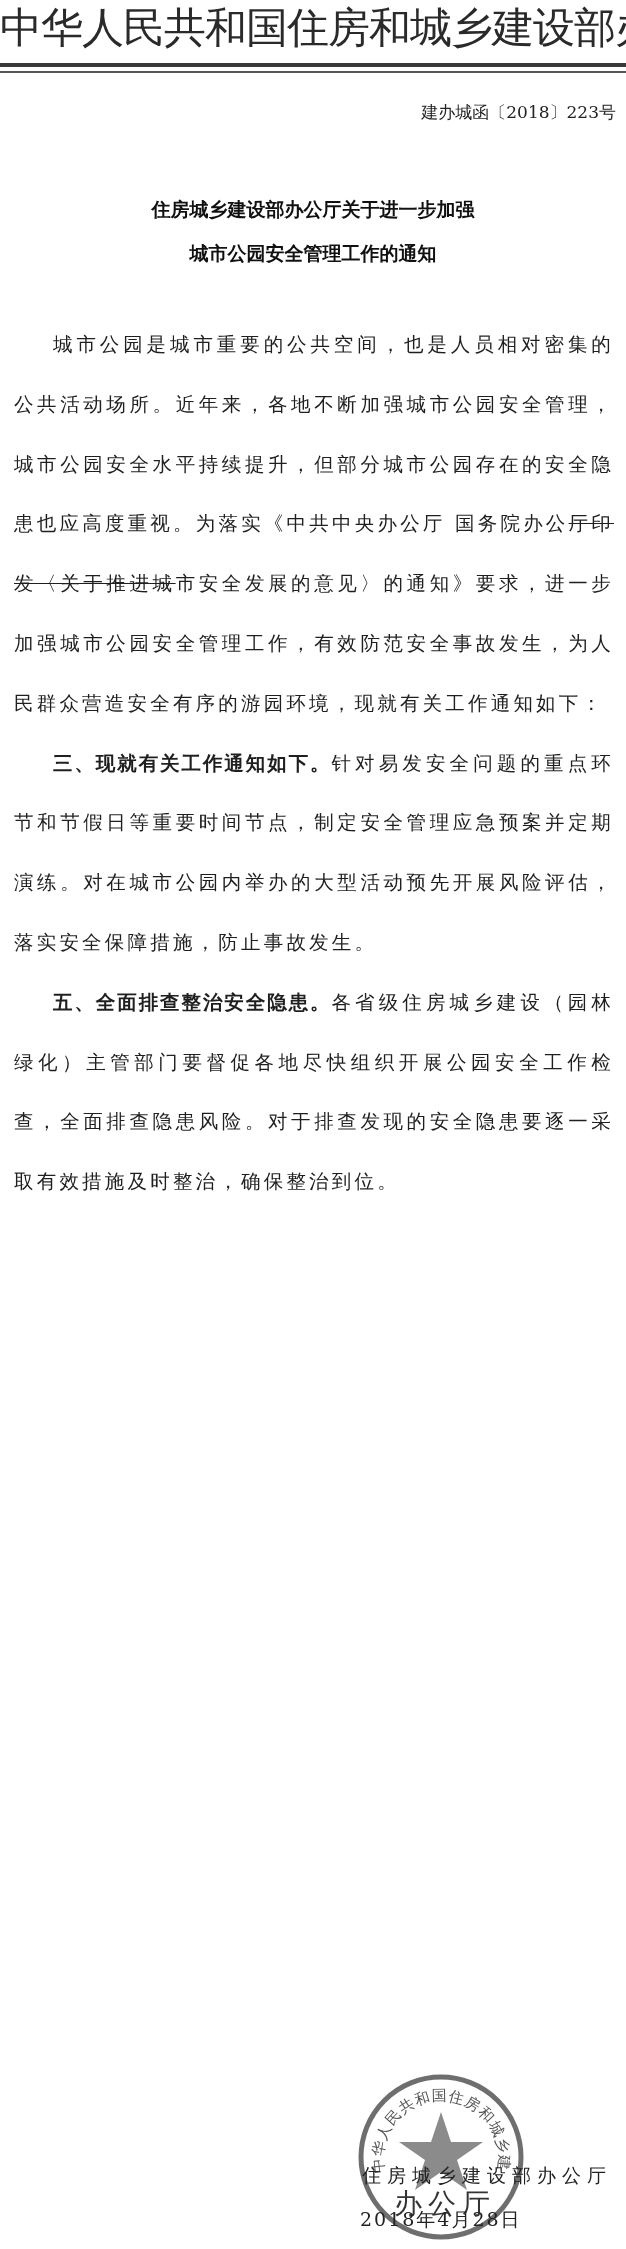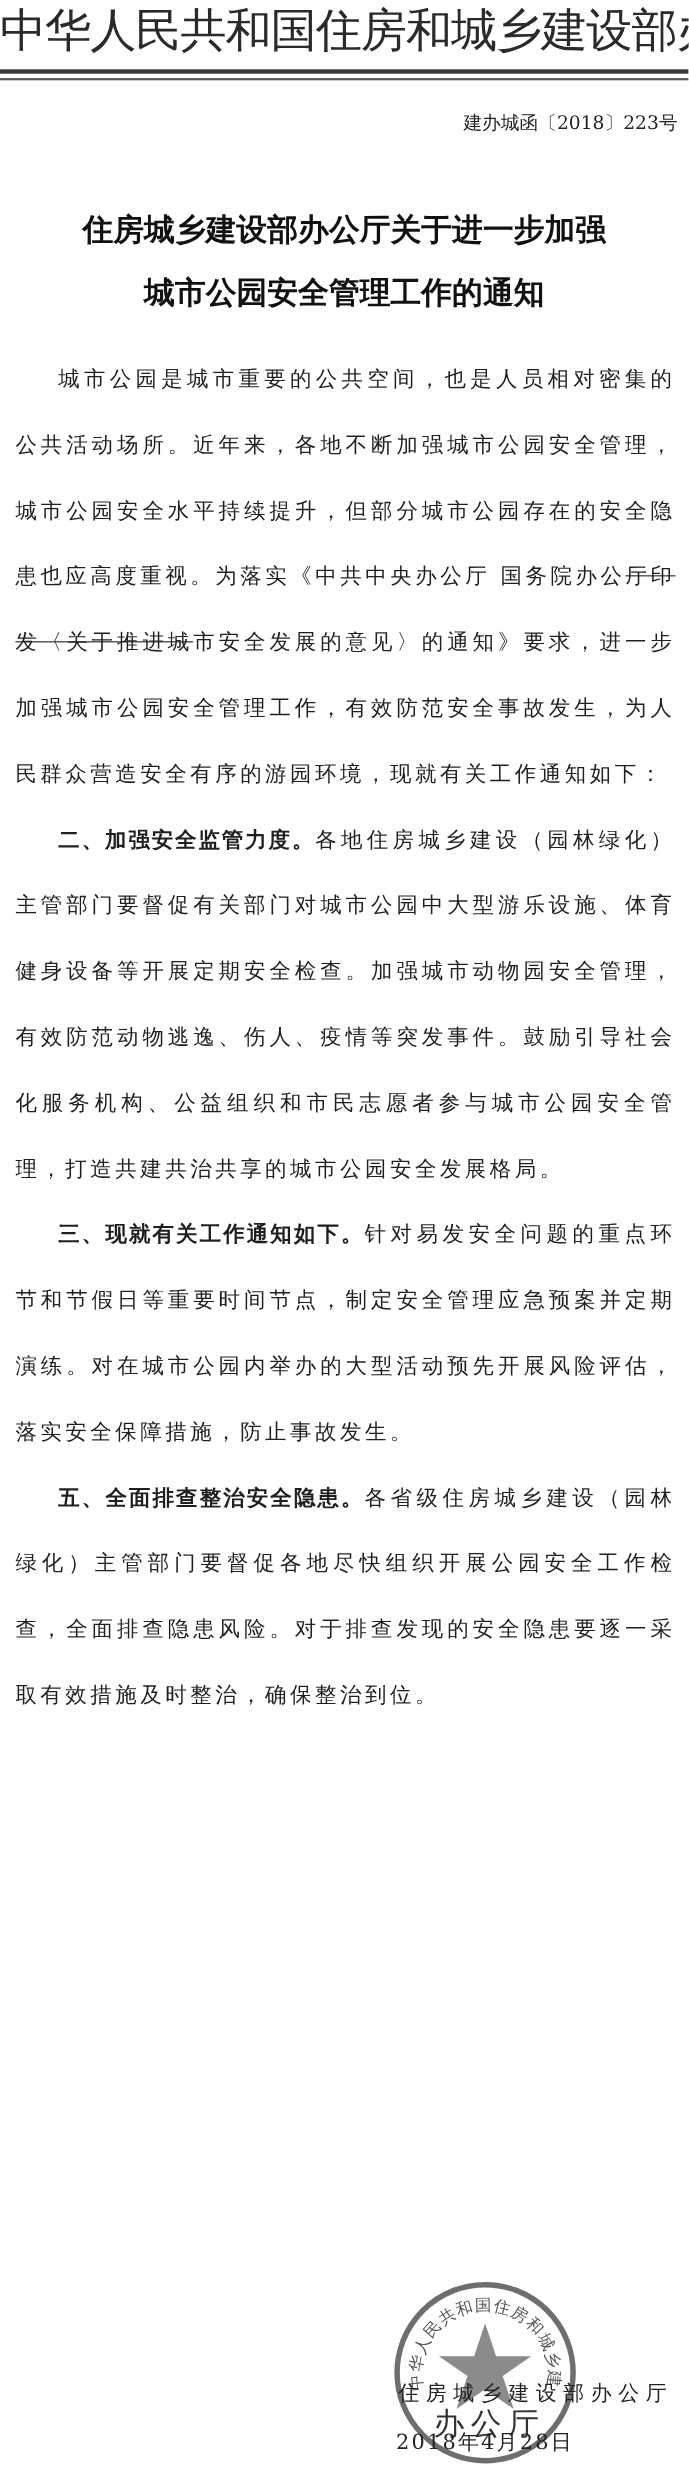--- a/index.html
+++ b/index.html
@@ -14,25 +14,25 @@
     color: #2a2a2a; white-space: nowrap; overflow: hidden;
   }
   .rule-thick { position: absolute; left: 0; top: 63px; width: 626px; height: 4px; background: #3a3a3a; }
   .rule-thin { position: absolute; left: 0; top: 71px; width: 626px; height: 2px; background: #555; }
   .docno {
     position: absolute; right: 10px; top: 100px;
     font-size: 17px; line-height: 24px; color: #222;
   }
   .title {
     position: absolute; left: 0; width: 626px; text-align: center;
-    font-weight: bold; font-size: 28px; line-height: 38px; color: #111;
+    font-weight: bold; font-size: 19px; line-height: 38px; color: #111;
     font-family: "DejaVu Serif", serif;
   }
   .title.l1 { top: 190px; }
-  .title.l2 { top: 247px; }
+  .title.l2 { top: 234px; }
   .body {
     position: absolute; left: 14px; top: 315px; width: 600px;
     font-size: 19.5px; line-height: 59.8px; letter-spacing: 3.2px;
     text-align: justify; color: #1f1f1f;
   }
   .body p { margin: 0; }
   .body p.indent { text-indent: 2em; }
   .body .strong { font-weight: bold; font-family: "DejaVu Sans", sans-serif; letter-spacing: 1px; }
   .strike { text-decoration: line-through; }
   .signature {
@@ -55,21 +55,20 @@
 <div class="rule-thick"></div>
 <div class="rule-thin"></div>
 
 <div class="docno">建办城函〔2018〕223号</div>
 
 <div class="title l1">住房城乡建设部办公厅关于进一步加强</div>
 <div class="title l2">城市公园安全管理工作的通知</div>
 
 <div class="body">
   <p class="indent"><span>城市公园是城市重要的公共空间，也是人员相对密集的公共活动场所。近年来，各地不断加强城市公园安全管理，城市公园安全水平持续提升，但部分城市公园存在的安全隐患也应高度重视。为落实《中共中央办公厅 国务院办公</span><span class="strike">厅印发〈关于推进城</span><span>市安全发展的意见〉的通知》要求，进一步加强城市公园安全管理工作，有效防范安全事故发生，为人民群众营造安全有序的游园环境，现就有关工作通知如下：</span></p>
-  <p class="indent"><span class="strong">二、加强安全监管力度。</span><span>各地住房城乡建设（园林绿化）主管部门要督促有关部门对城市公园中大型游乐设施、体育健身设备等开展定期安全检查。加强城市动物园安全管理，有效防范动物逃逸、伤人、疫情等突发事件。鼓励引导社会化服务机构、公益组织和市民志愿者参与城市公园安全管理，打造共建共治共享的城市公园安全发展格局。</span></p>
   <p class="indent"><span class="strong">三、现就有关工作通知如下。</span><span>针对易发安全问题的重点环节和节假日等重要时间节点，制定安全管理应急预案并定期演练。对在城市公园内举办的大型活动预先开展风险评估，落实安全保障措施，防止事故发生。</span></p>
   <p class="indent"><span class="strong">五、全面排查整治安全隐患。</span><span>各省级住房城乡建设（园林绿化）主管部门要督促各地尽快组织开展公园安全工作检查，全面排查隐患风险。对于排查发现的安全隐患要逐一采取有效措施及时整治，确保整治到位。</span></p>
 
 </div>
 
 <svg class="stamp" viewBox="0 0 170 170">
   <defs>
     <path id="arc" d="M 30 105 A 58 58 0 1 1 140 105"></path>
   </defs>
   <circle cx="85" cy="85" r="80" fill="none" stroke="#555" stroke-width="5" opacity="0.85"></circle>

